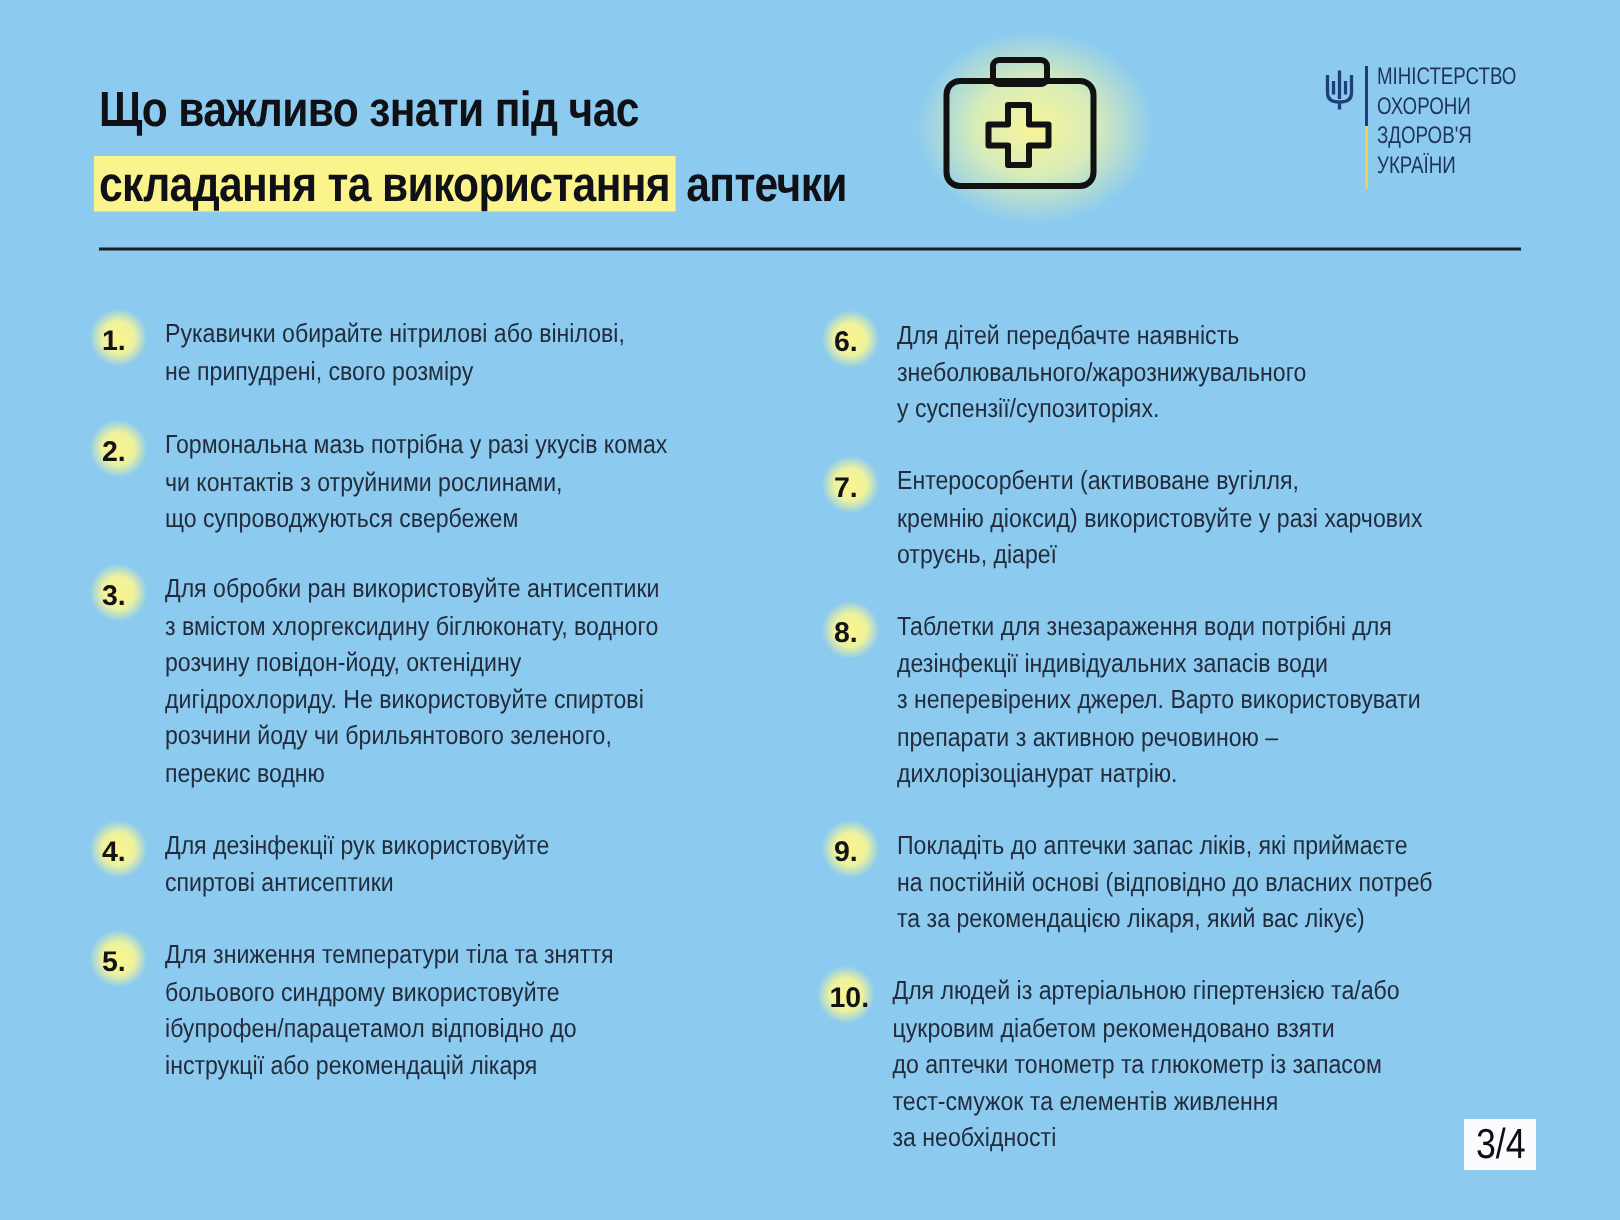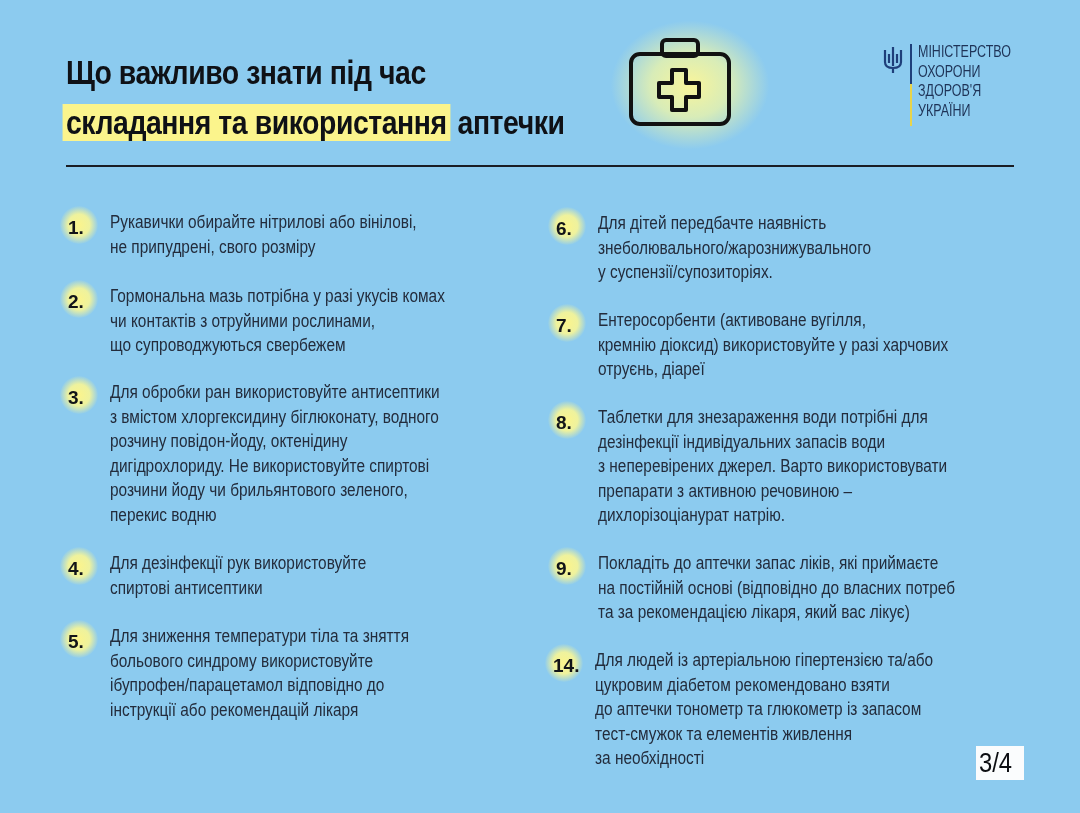--- a/index.html
+++ b/index.html
@@ -61,21 +61,21 @@
   }
   .num span { position: relative; z-index: 1; }
   .txt {
     font-size: 17.5px; line-height: 24.5px; color: #232c3c;
     transform: scaleX(0.88); transform-origin: left top;
   }
   .txt .ln { display: block; white-space: nowrap; }
   .page {
     position: absolute; left: 976px; top: 746px; width: 48px; height: 34px;
     background: #fafcfd; color: #0c0e12;
-    font-size: 28px; line-height: 34px; 
+    font-size: 28px; line-height: 34px; text-align: center;
   }
   .page span { display: inline-block; transform: scaleX(0.85); }
 </style>
 </head>
 <body>
 
 <div class="title">
   <span class="line">Що важливо знати під час</span>
   <span class="line"><span class="hl">складання та використання</span><span> аптечки</span></span>
 </div>
@@ -184,21 +184,21 @@
 <div class="item" style="left:556px; top:551px;">
   <div class="num"><span>9.</span></div>
   <div class="txt">
     <span class="ln">Покладіть до аптечки запас ліків, які приймаєте</span>
     <span class="ln">на постійній основі (відповідно до власних потреб</span>
     <span class="ln">та за рекомендацією лікаря, який вас лікує)</span>
   </div>
 </div>
 
 <div class="item" style="left:553px; top:648px;">
-  <div class="num"><span>14.</span></div>
+  <div class="num"><span>10.</span></div>
   <div class="txt">
     <span class="ln">Для людей із артеріальною гіпертензією та/або</span>
     <span class="ln">цукровим діабетом рекомендовано взяти</span>
     <span class="ln">до аптечки тонометр та глюкометр із запасом</span>
     <span class="ln">тест-смужок та елементів живлення</span>
     <span class="ln">за необхідності</span>
   </div>
 </div>
 
 <div class="page"><span>3/4</span></div>

